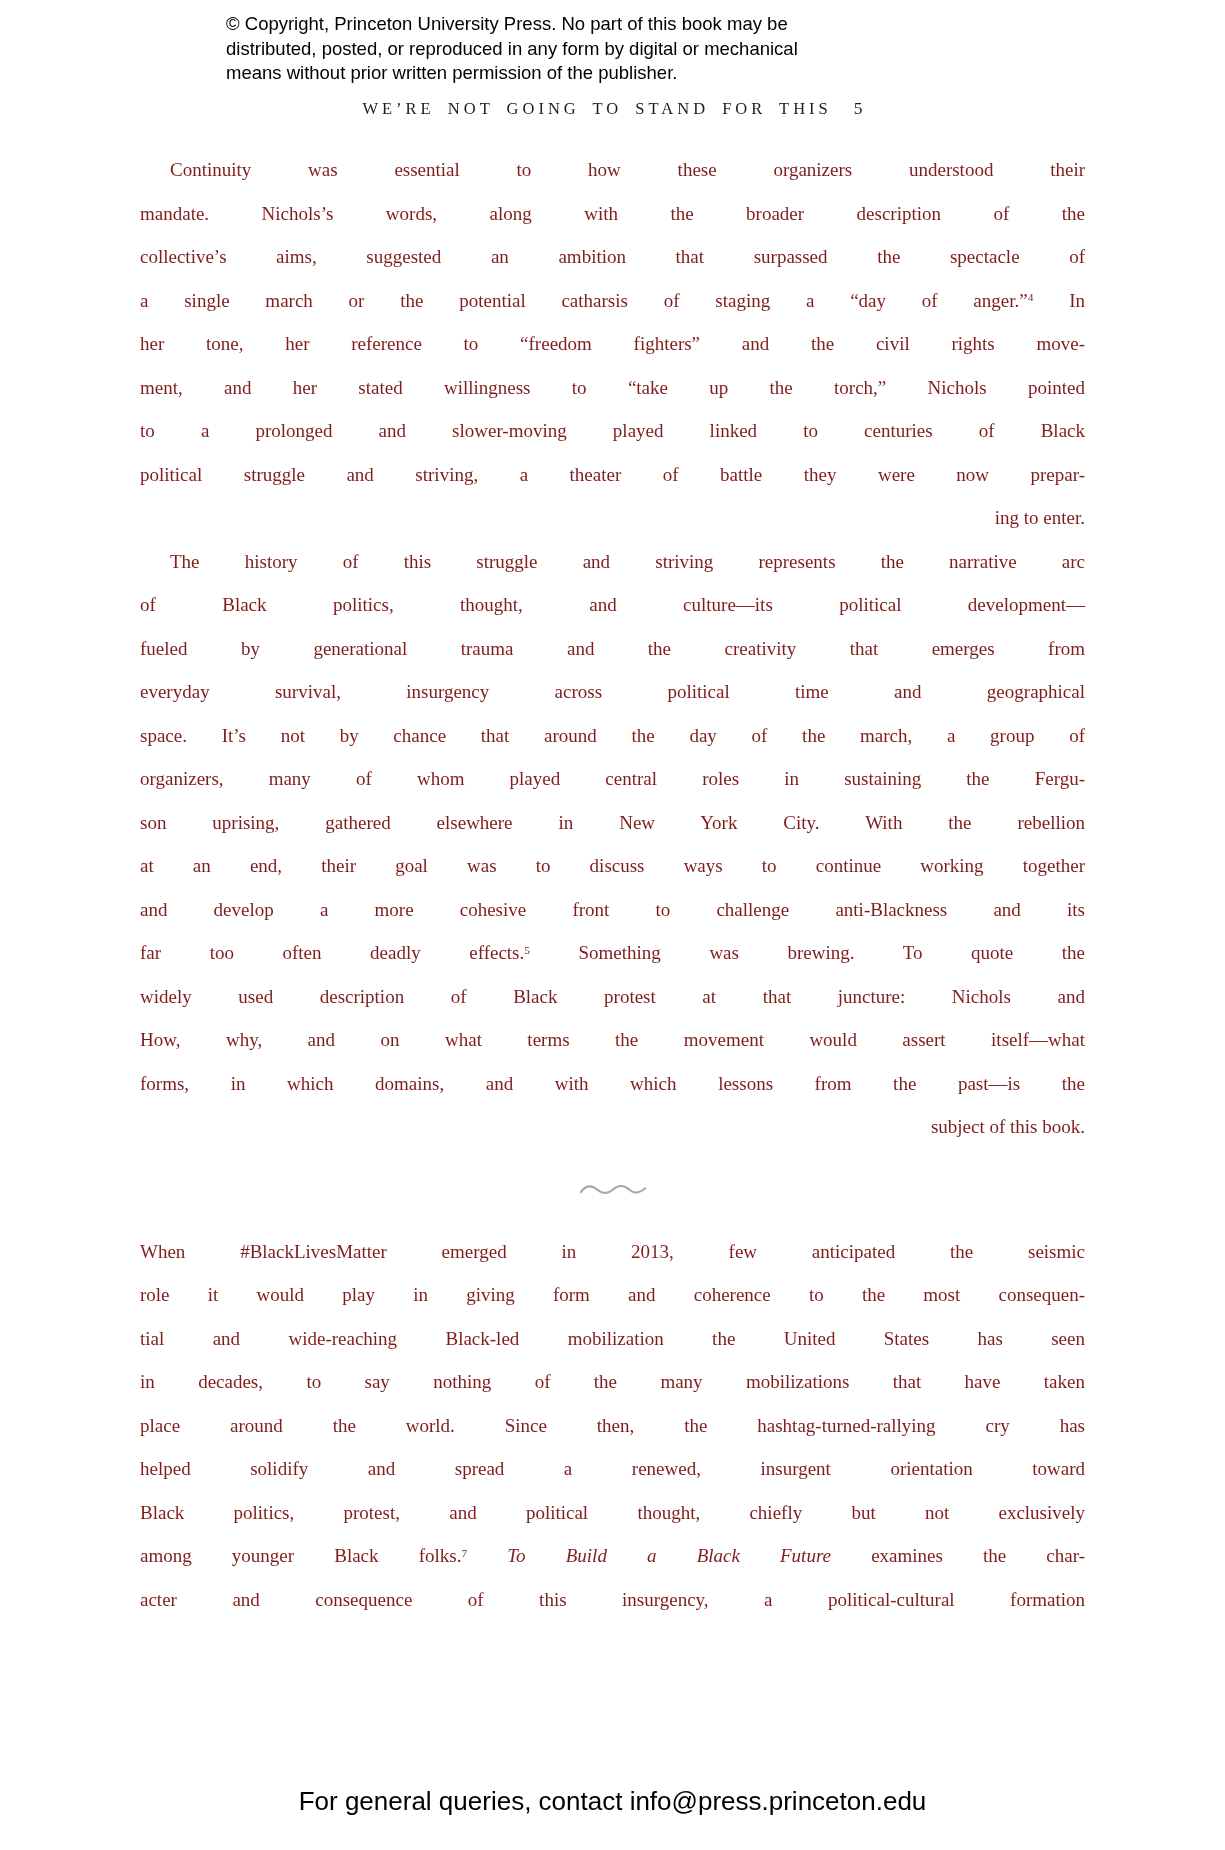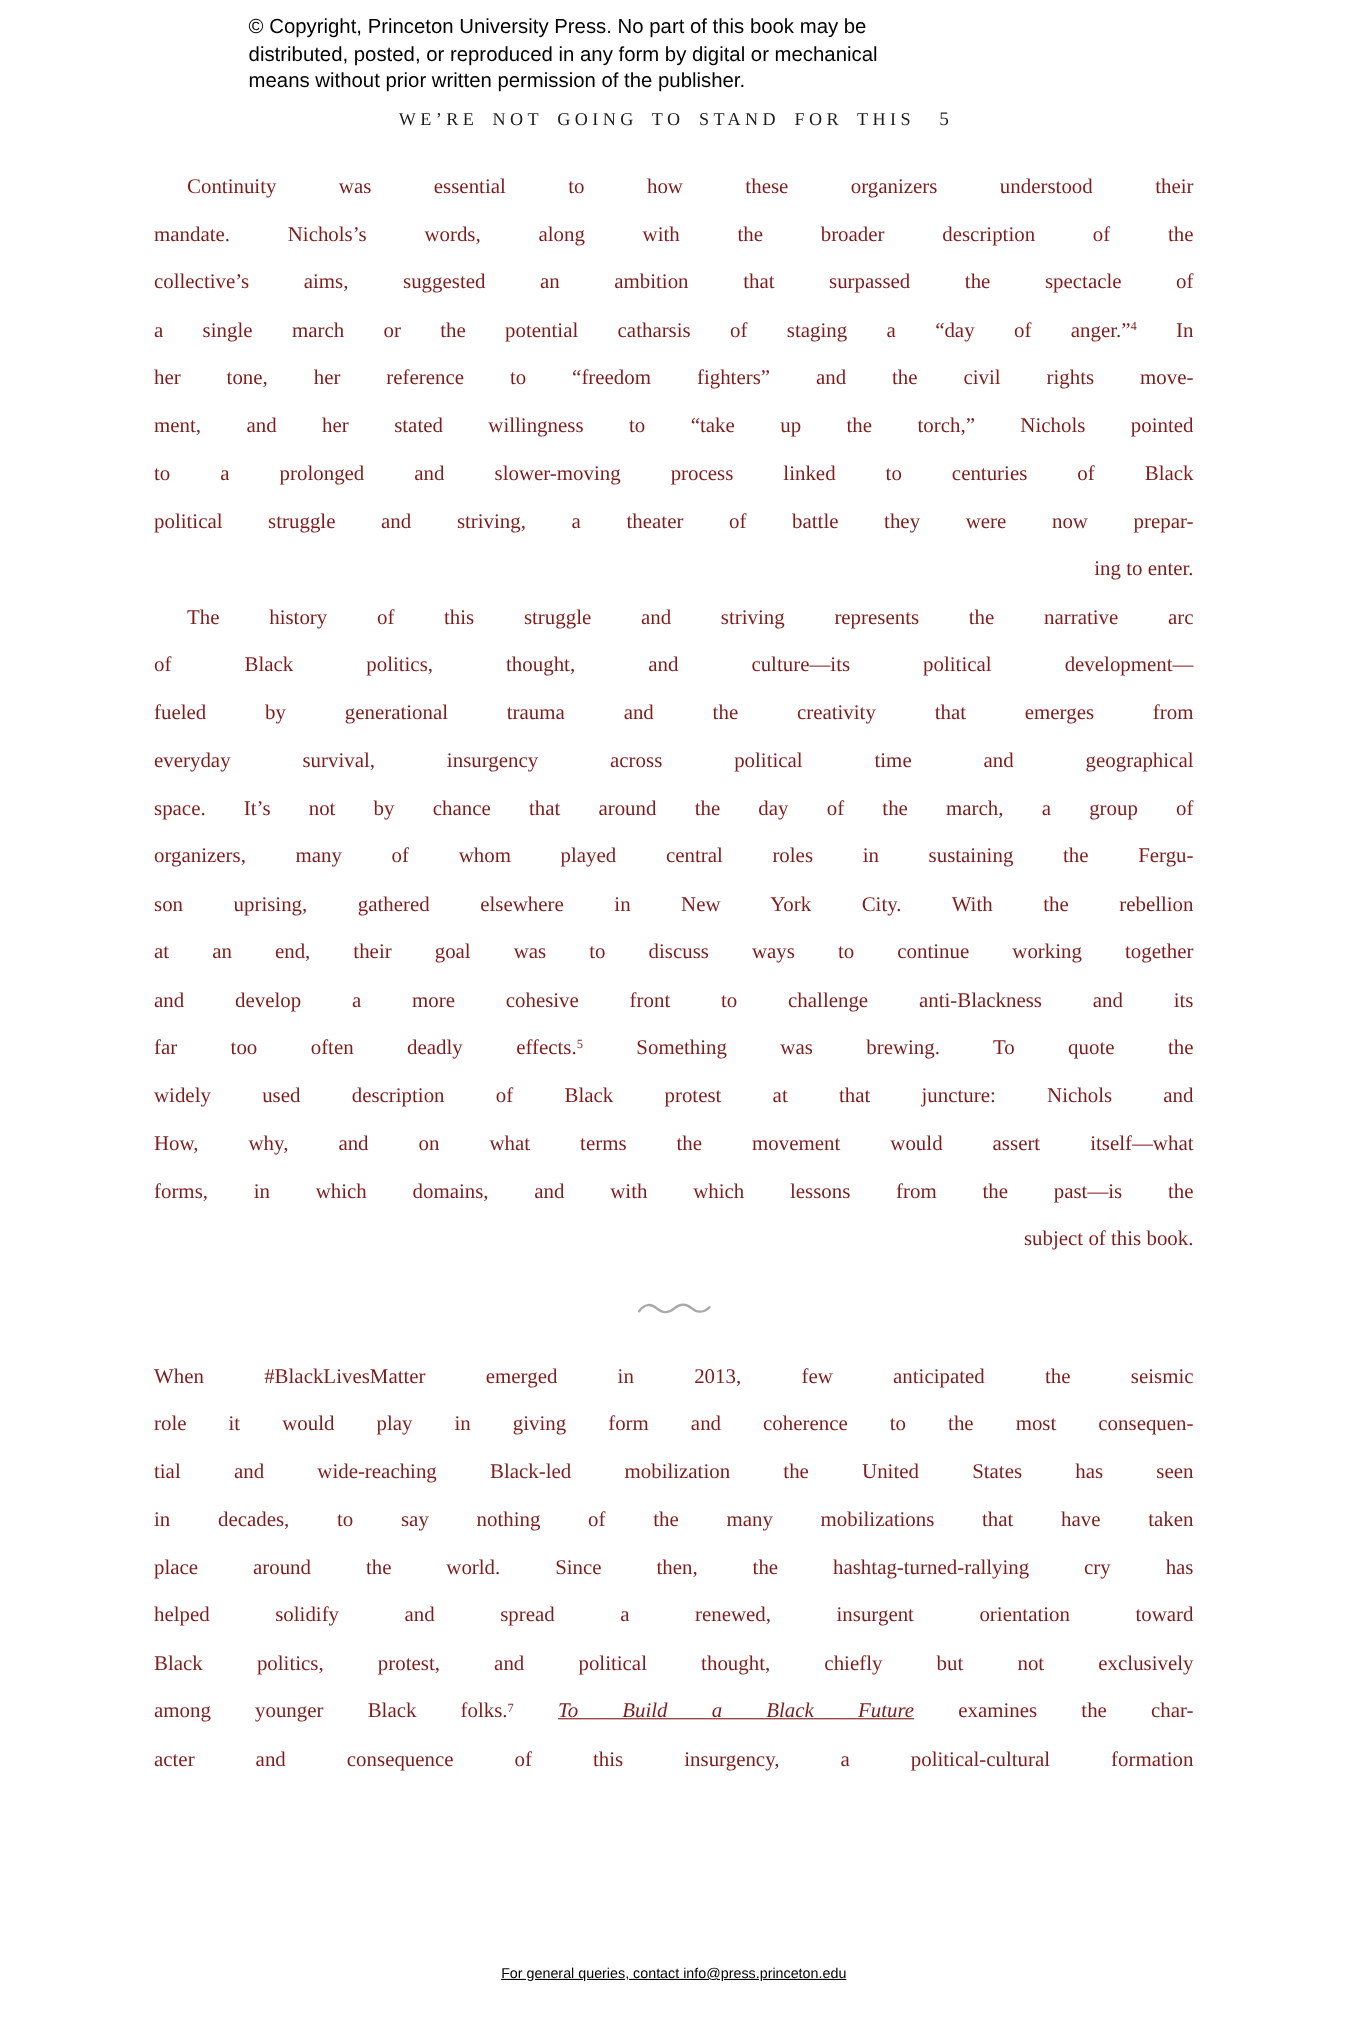--- a/index.html
+++ b/index.html
@@ -48,21 +48,21 @@
     top: 148px;
     width: 945px;
     font-size: 19px;
     line-height: 43.5px;
     color: #7f1d1d;
   }
   .para { margin: 0; }
   .line { text-align: right; }
   .line.j { text-align: justify; text-align-last: justify; }
   .line.ind { text-indent: 30px; }
-  .line i { font-style: italic; text-decoration: underline; }
+  .line i { font-style: italic; }
   sup {
     font-size: 0.6em;
     line-height: 0;
     vertical-align: baseline;
     position: relative;
     top: -0.48em;
   }
 
   .ornament {
     height: 81px;
@@ -72,23 +72,22 @@
   }
   .ornament svg { display: block; }
 
   .footer {
     position: absolute;
     left: 0;
     top: 1786px;
     width: 1225px;
     text-align: center;
     font-family: "Liberation Sans", "DejaVu Sans", sans-serif;
-    font-size: 13px;
+    font-size: 26px;
     color: #000000;
-    text-decoration: underline;
   }
 </style>
 </head>
 <body>
 
 <div class="copyright">© Copyright, Princeton University Press. No part of this book may be
 distributed, posted, or reproduced in any form by digital or mechanical
 means without prior written permission of the publisher.</div>
 
 <div class="running-head">
@@ -96,21 +95,21 @@
 </div>
 
 <div class="body-text">
     <div class="para">
       <div class="line j ind"><span>Continuity was essential to how these organizers understood their</span></div>
       <div class="line j"><span>mandate. Nichols’s words, along with the broader description of the</span></div>
       <div class="line j"><span>collective’s aims, suggested an ambition that surpassed the spectacle of</span></div>
       <div class="line j"><span>a single march or the potential catharsis of staging a “day of anger.”<sup>4</sup> In</span></div>
       <div class="line j"><span>her tone, her reference to “freedom fighters” and the civil rights move-</span></div>
       <div class="line j"><span>ment, and her stated willingness to “take up the torch,” Nichols pointed</span></div>
-      <div class="line j"><span>to a prolonged and slower-moving process linked to centuries of Black</span></div>
+      <div class="line j"><span>to a prolonged and slower-moving played linked to centuries of Black</span></div>
       <div class="line j"><span>political struggle and striving, a theater of battle they were now prepar-</span></div>
       <div class="line"><span>ing to enter.</span></div>
     </div>
     <div class="para">
       <div class="line j ind"><span>The history of this struggle and striving represents the narrative arc</span></div>
       <div class="line j"><span>of Black politics, thought, and culture—its political development—</span></div>
       <div class="line j"><span>fueled by generational trauma and the creativity that emerges from</span></div>
       <div class="line j"><span>everyday survival, insurgency across political time and geographical</span></div>
       <div class="line j"><span>space. It’s not by chance that around the day of the march, a group of</span></div>
       <div class="line j"><span>organizers, many of whom played central roles in sustaining the Fergu-</span></div>

